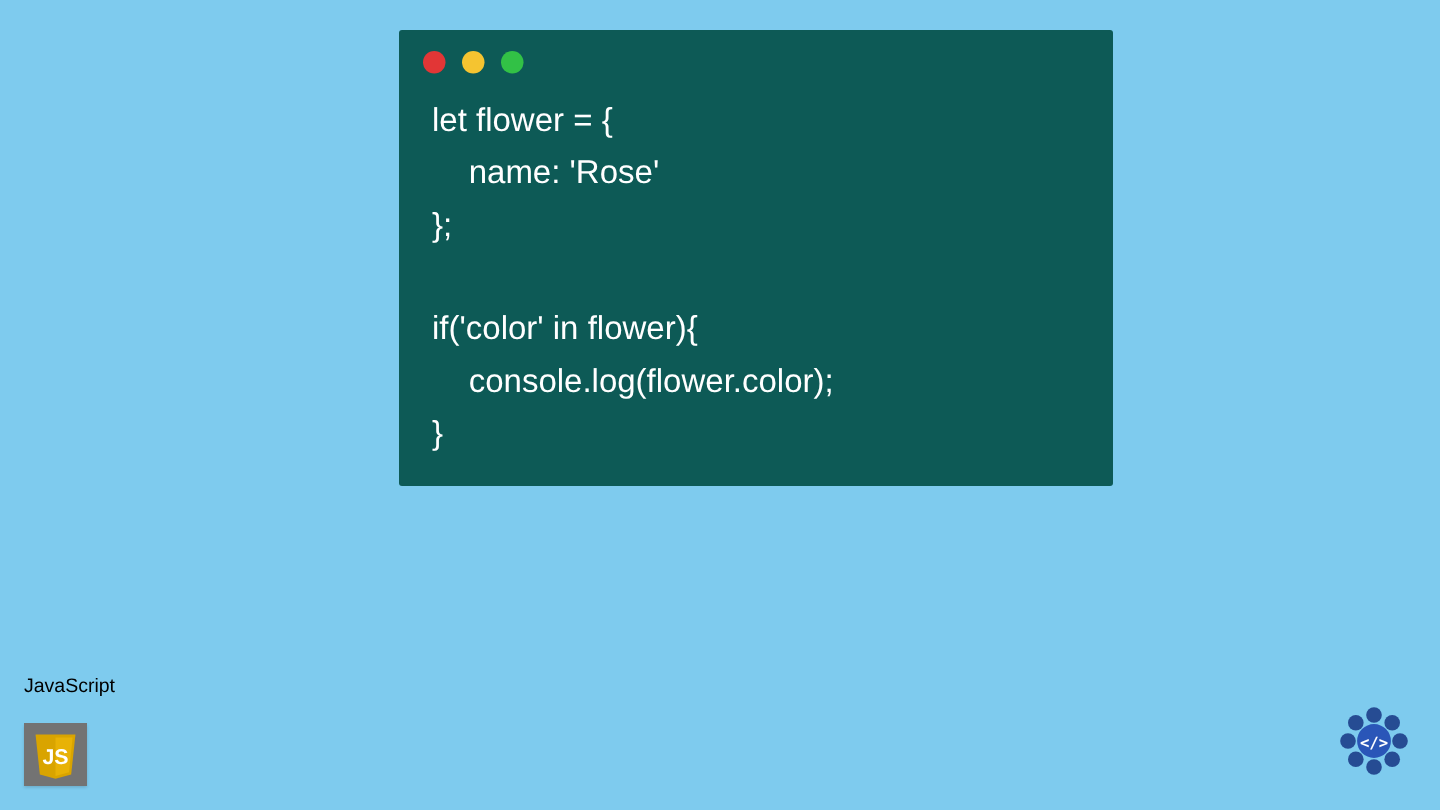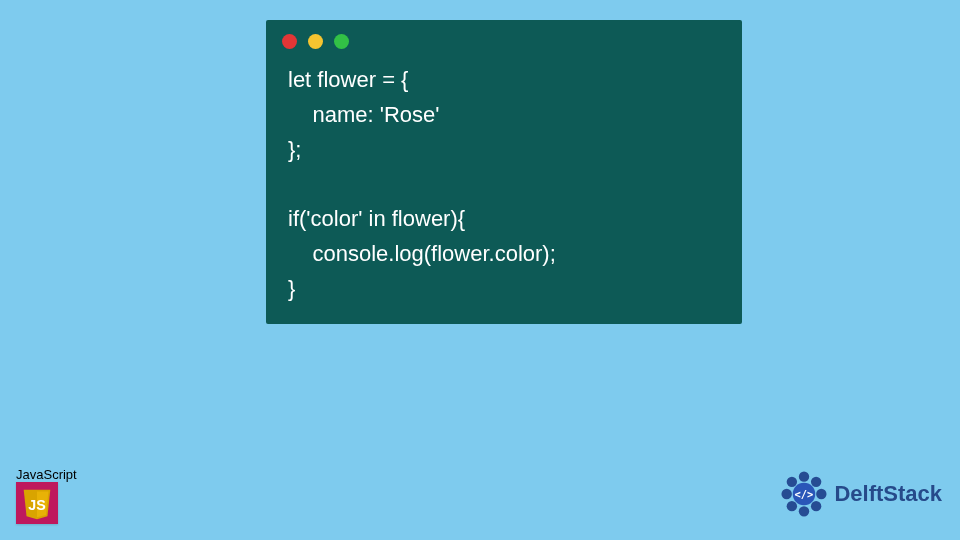--- a/index.html
+++ b/index.html
@@ -44,31 +44,31 @@
       line-height: 1.58;
       white-space: pre;
     }
     .js-badge {
       position: absolute;
       left: 16px;
       bottom: 16px;
       display: flex;
       flex-direction: column;
       align-items: flex-start;
-      gap: 0;
+      gap: 18px;
     }
     .js-badge-label {
       font-size: 13px;
       color: #000;
       font-weight: 500;
     }
     .js-badge-icon {
       width: 42px;
       height: 42px;
-      background: #be185d;
+      background: #737373;
       display: flex;
       align-items: center;
       justify-content: center;
       box-shadow: 0 1px 2px rgba(0,0,0,0.15);
     }
     .brand-badge {
       position: absolute;
       right: 18px;
       bottom: 20px;
       display: flex;
@@ -131,14 +131,13 @@
           <circle r="6" cx="0" cy="20"></circle>
           <circle r="6" cx="-14" cy="14"></circle>
           <circle r="6" cx="-20" cy="0"></circle>
           <circle r="6" cx="-14" cy="-14"></circle>
         </g>
         <circle r="13" fill="#2a56b8"></circle>
         <text x="0" y="5" text-anchor="middle" font-family="monospace" font-weight="700" font-size="12" fill="#ffffff">&lt;/&gt;</text>
       </g>
     </svg>
   </div>
-  <span class="brand-text">DelftStack</span>
 </div>
 
 </body></html>

